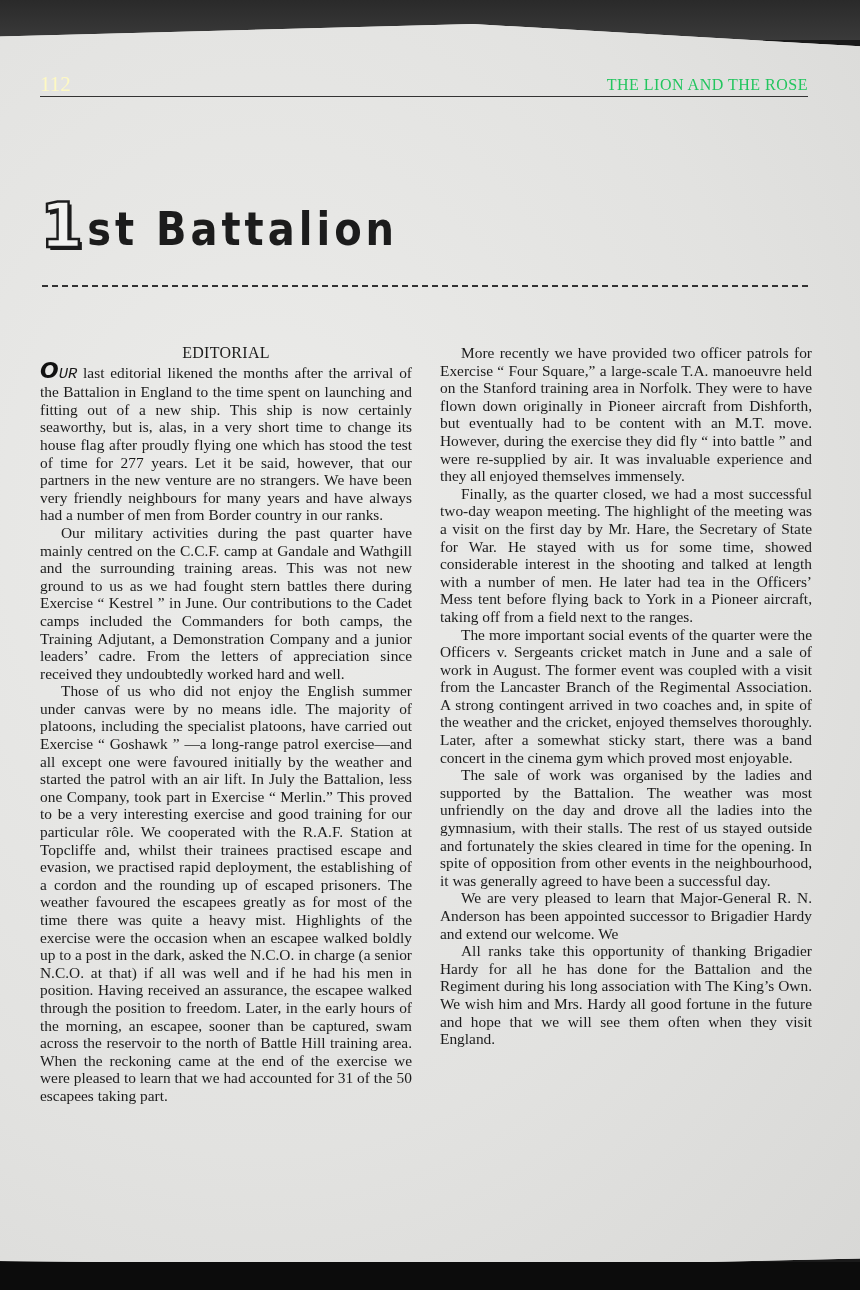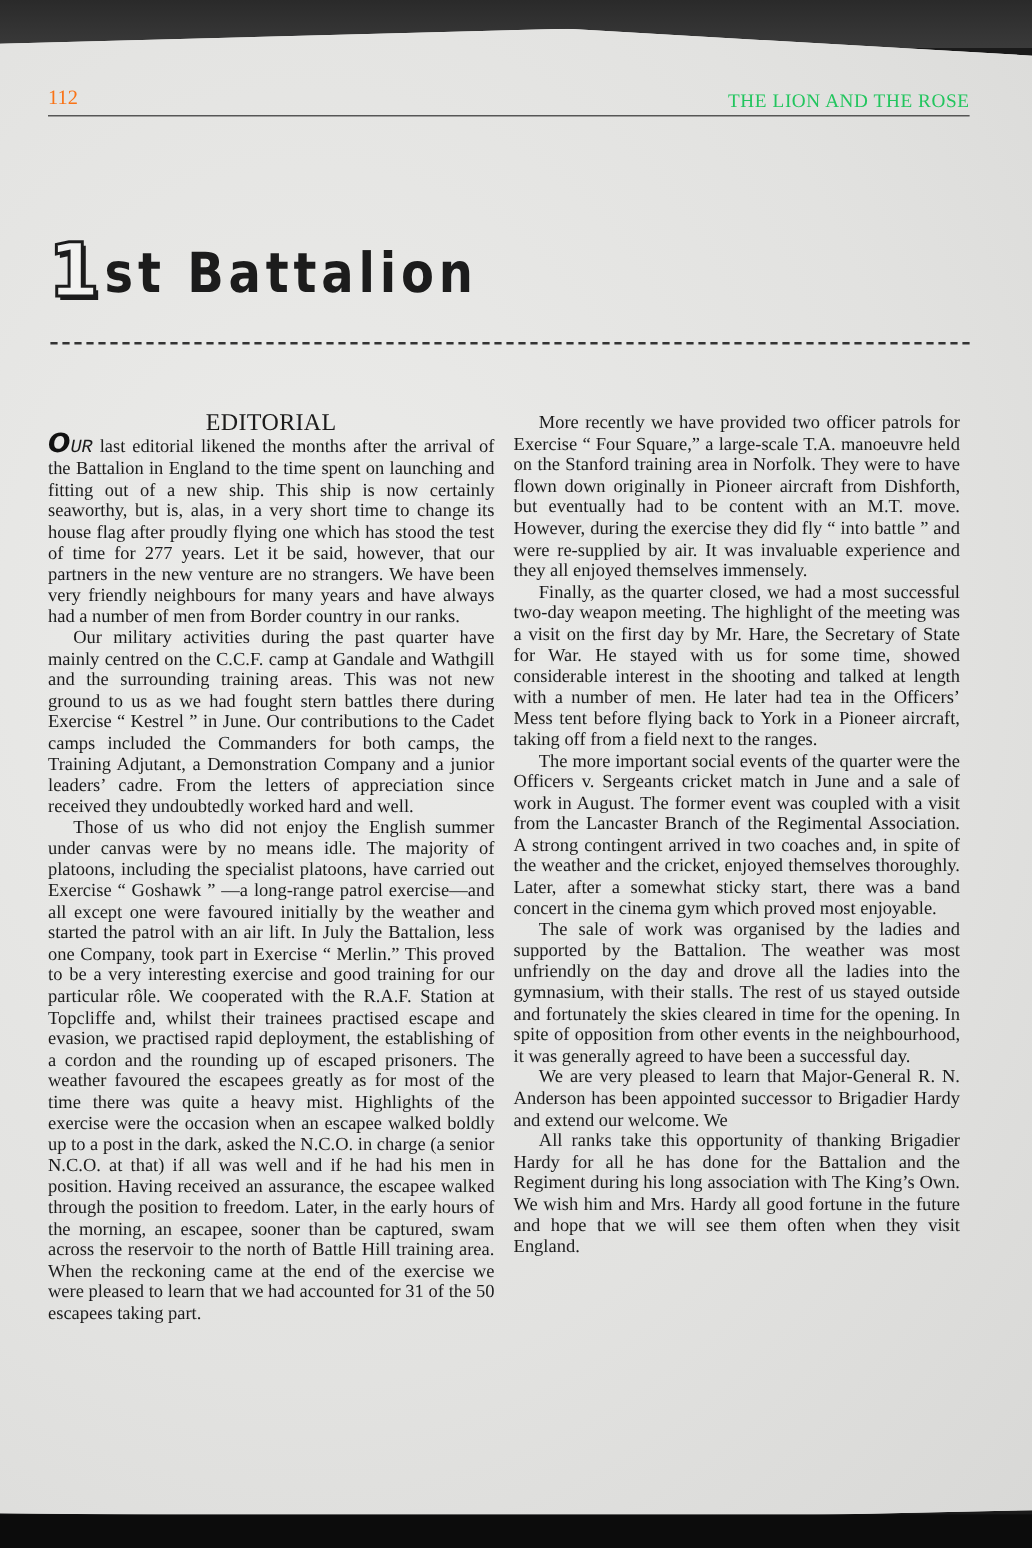--- a/index.html
+++ b/index.html
@@ -17,21 +17,21 @@
     position: absolute; left: 0; top: 24px; width: 860px; height: 1242px;
     background: #e6e6e4;
     background-image: radial-gradient(ellipse at 30% 40%, #ececea 0%, #e2e2e0 60%, #d8d8d6 100%);
     clip-path: polygon(0 1%, 55% 0, 100% 1.8%, 100% 99.4%, 60% 100%, 0 99.6%);
   }
   .running-head {
     position: absolute; left: 40px; top: 72px; width: 768px; height: 24px;
     border-bottom: 1.5px solid #333;
   }
   .page-number {
-    position: absolute; left: 0; top: 0; font-size: 17px; color: #f97316;
+    position: absolute; left: 0; top: 0; font-size: 21px; color: #fef9c3;
   }
   .journal-title {
     position: absolute; left: 0; right: 0; top: 4px; text-align: right;
     font-size: 16px; letter-spacing: 0.5px; color: #22c55e;
   }
   .section-title {
     position: absolute; left: 40px; top: 194px; height: 60px;
     display: flex; align-items: flex-end;
     font-family: "DejaVu Sans", "Liberation Sans", sans-serif; font-weight: bold;
     color: #1c1c1c;
@@ -49,25 +49,25 @@
   .dash-rule {
     position: absolute; left: 42px; top: 285px; width: 766px; height: 0;
     border-top: 2px dashed #333;
   }
   .col {
     position: absolute; top: 344px; width: 372px;
     font-size: 15.4px; line-height: 17.6px; color: #1b1b1b;
     text-align: justify; hyphens: manual;
   }
   .col-left { left: 40px; }
-  .col-right { left: 428px; }
+  .col-right { left: 440px; }
   .col p { margin: 0; text-indent: 21px; }
   .col p.no-indent { text-indent: 0; }
   .editorial-head {
-    text-align: center; font-size: 20px; letter-spacing: 0.3px; margin-bottom: 0px;
+    text-align: center; font-size: 16px; letter-spacing: 0.3px; margin-bottom: 0px;
   }
   .drop-o {
     font-family: "DejaVu Sans", sans-serif; font-weight: bold; font-style: italic;
     font-size: 22px; line-height: 17px; color: #111;
   }
   .sc { font-style: italic; font-family: Liberation Mono, monospace; }
   .bottom-dark {
     position: absolute; left: 0; top: 1262px; width: 860px; height: 28px; background: #0c0c0c;
   }
 </style>

